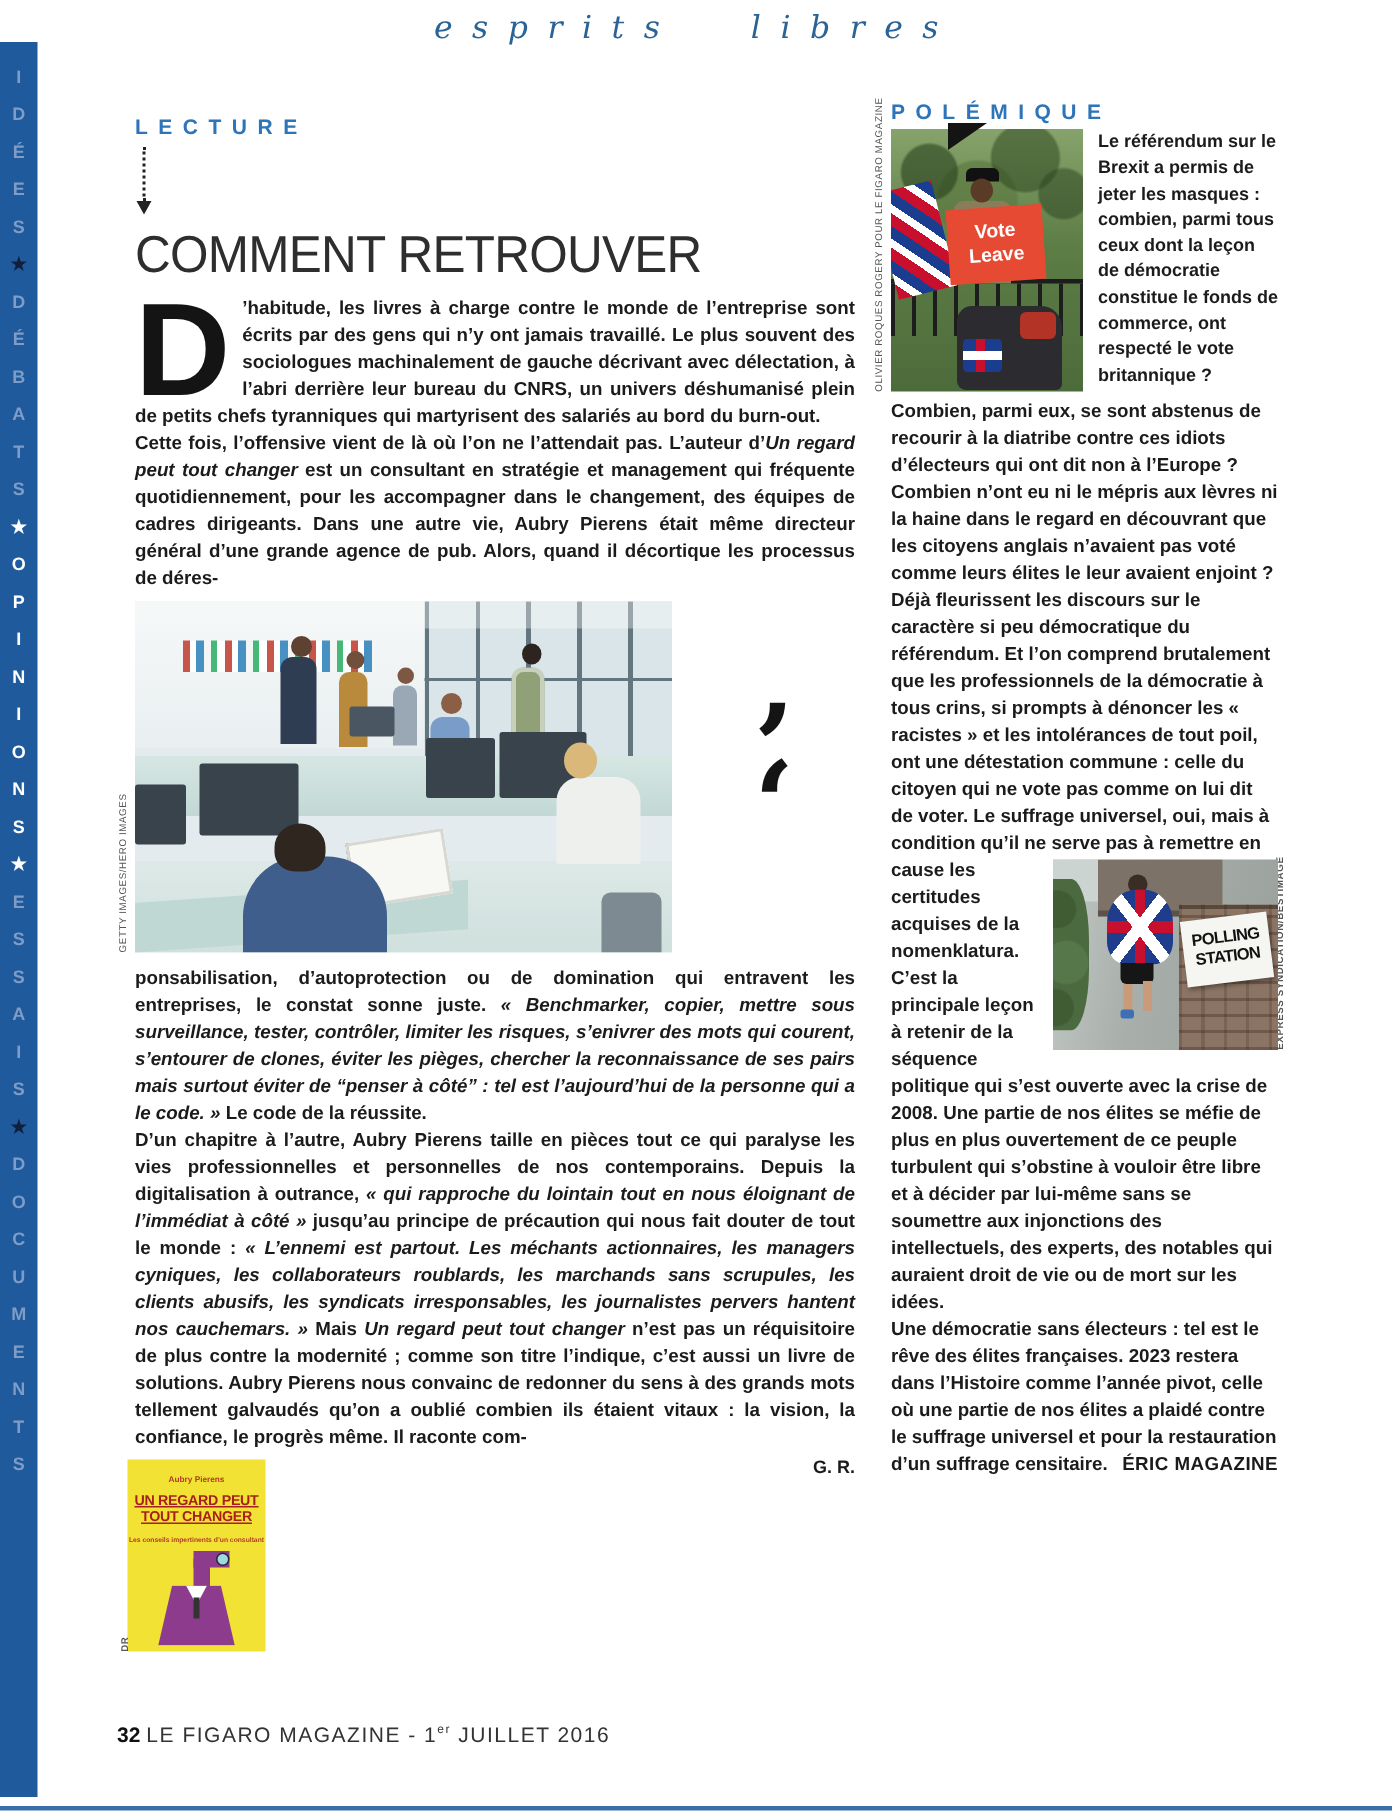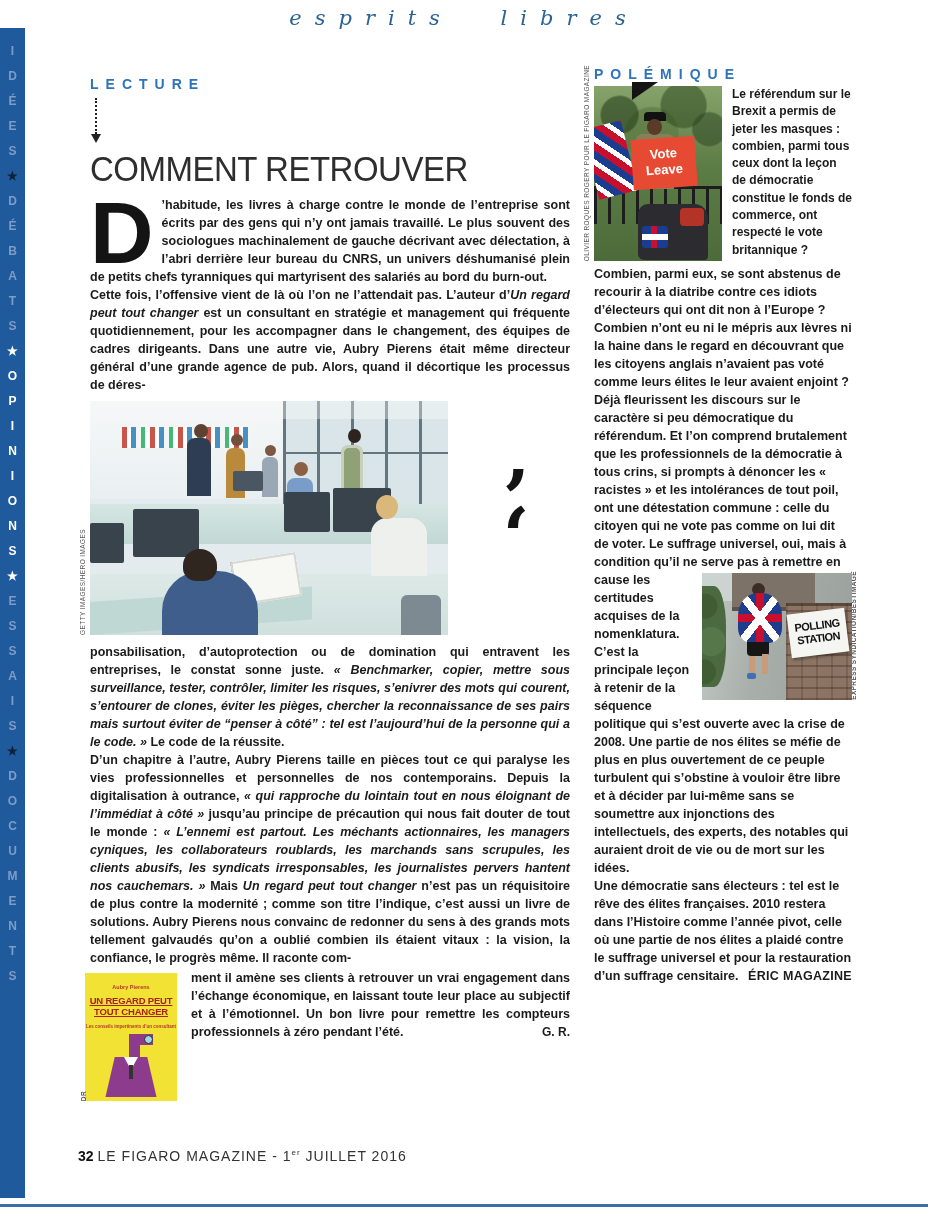--- a/index.html
+++ b/index.html
@@ -296,21 +296,20 @@
       <div class="bc-sub">Les conseils impertinents d’un consultant</div>
       <div class="bc-fig">
         <div class="bc-peri-v"></div>
         <div class="bc-peri-h"></div>
         <div class="bc-eye"></div>
         <div class="bc-suit"></div>
         <div class="bc-shirt"></div>
         <div class="bc-tie"></div>
       </div>
     </div>
-    <span>ment il amène ses clients à retrouver un vrai engagement dans l’échange économique, en laissant toute leur place au subjectif et à l’émotionnel. Un bon livre pour remettre les compteurs professionnels à zéro pendant l’été.</span>
     <span class="sig">G. R.</span>
   </div>
 </div>
 
 <div class="right-col">
   <div class="kicker">POLÉMIQUE</div>
   <div class="titlebox-tail"></div>
 
   <div class="intro-block">
     <div class="vote-wrap">
@@ -352,21 +351,21 @@
         <div class="pp pp-leg1"></div>
         <div class="pp pp-leg2"></div>
         <div class="pp pp-shoe"></div>
       </div>
     </div>
     <span>cause les certitudes acquises de la nomenklatura. C’est la principale leçon à retenir de la séquence politique qui s’est ouverte avec la crise de 2008. Une partie de nos élites se méfie de plus en plus ouvertement de ce peuple turbulent qui s’obstine à vouloir être libre et à décider par lui-même sans se soumettre aux injonctions des intellectuels, des experts, des notables qui auraient droit de vie ou de mort sur les idées.</span>
     <div style="clear:both;"></div>
   </div>
 
   <div class="rbody">
-    <span>Une démocratie sans électeurs : tel est le rêve des élites françaises. 2010 restera dans l’Histoire comme l’année pivot, celle où une partie de nos élites a plaidé contre le suffrage universel et pour la restauration d’un suffrage censitaire.</span>
+    <span>Une démocratie sans électeurs : tel est le rêve des élites françaises. 2023 restera dans l’Histoire comme l’année pivot, celle où une partie de nos élites a plaidé contre le suffrage universel et pour la restauration d’un suffrage censitaire.</span>
     <span class="author">ÉRIC MAGAZINE</span>
   </div>
 </div>
 
 <div class="footer">
   <span class="pageno">32</span><span>LE FIGARO MAGAZINE - 1</span><sup>er</sup><span> JUILLET 2016</span>
 </div>
 
 <div class="bottom-rule"></div>
 

